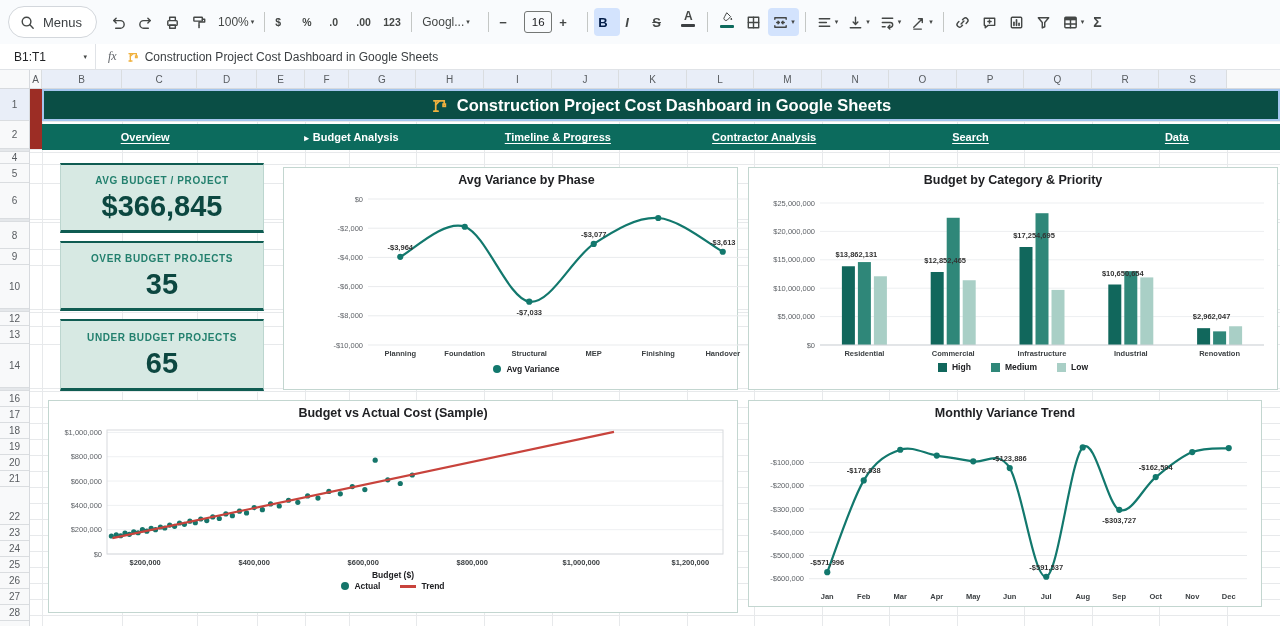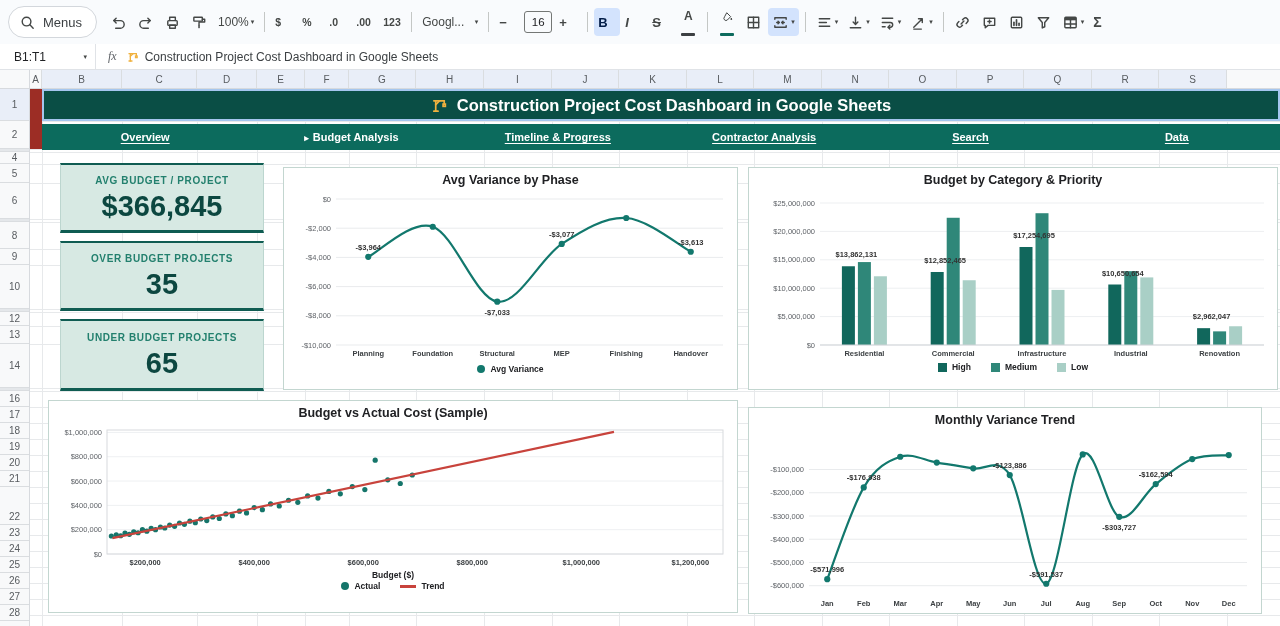--- a/index.html
+++ b/index.html
@@ -1,21 +1,21 @@
 <!DOCTYPE html>
 <html><head>
 <meta charset="utf-8">
 <style>
   html,body{margin:0;padding:0;background:#fff;font-family:"Liberation Sans",sans-serif;}
   .app{width:1280px;height:626px;position:relative;overflow:hidden;background:#fff;font-family:"Liberation Sans",sans-serif;}
 
   
   .toolbar{height:44px;background:#f9fbfd;display:flex;align-items:center;padding:0 8px;gap:1px;box-sizing:border-box;}
   .menus-pill{display:flex;align-items:center;gap:7px;background:#fff;border:1px solid #d3d7dc;border-radius:18px;height:30px;padding:0 14px 0 10px;font-size:13px;color:#3c4043;margin-right:8px;cursor:pointer;}
-  .tbtn{height:28px;min-width:26px;border:none;background:transparent;border-radius:4px;display:flex;align-items:center;justify-content:space-between;color:#444746;font-size:12px;gap:2px;padding:0 4px;cursor:pointer;}
+  .tbtn{height:28px;min-width:26px;border:none;background:transparent;border-radius:4px;display:flex;align-items:center;justify-content:flex-start;color:#444746;font-size:12px;gap:2px;padding:0 4px;cursor:pointer;}
   .tbtn.active{background:#d3e3fd;color:#041e49;}
   .tbtn.colbtn{flex-direction:column;gap:0;padding-top:3px;}
   .tchar{font-size:13px;font-weight:bold;line-height:13px;}
   .tchar.i{font-style:italic;font-weight:bold;}
   .tchar.s{text-decoration:line-through;font-weight:bold;}
   .tchar.small{font-size:10.5px;}
   .cbar{display:block;width:14px;height:3px;border-radius:1px;margin-top:2px;}
   .caret{font-size:7px;color:#444746;line-height:8px;}
   .sep{width:1px;height:20px;background:#c4c7c5;margin:0 5px;flex:0 0 auto;}
   .icon{width:17px;height:17px;stroke:#444746;stroke-width:1.5;fill:none;stroke-linecap:round;stroke-linejoin:round;}
@@ -53,24 +53,24 @@
   .nav-item .lbl{text-decoration:underline;text-underline-offset:2px;}
   .nav-item.current .lbl{text-decoration:none;}
   .nav-item .mark{font-size:9px;margin-right:4px;}
 
   .kpis{position:absolute;left:30px;top:74px;width:204px;}
   .kpi-card{background:#d7e9e3;border:1px solid #bcd6cf;border-top:2px solid #0f5c52;border-bottom:3px solid #0f5c52;box-sizing:border-box;height:70px;margin-bottom:8px;display:flex;flex-direction:column;align-items:center;justify-content:center;gap:5px;cursor:cell;}
   .kpi-label{font-size:10px;font-weight:bold;letter-spacing:.6px;color:#23806e;}
   .kpi-value{font-size:29px;font-weight:bold;color:#0c4740;line-height:30px;}
 
   .chart-card{position:absolute;background:#fff;border:1px solid #c3d6d0;box-sizing:border-box;cursor:pointer;}
-  .cardA{left:253px;top:78px;width:455px;height:223px;}
+  .cardA{left:253px;top:78px;width:455px;height:223px;padding-left:32px;}
   .cardB{left:718px;top:78px;width:530px;height:223px;}
   .cardC{left:18px;top:311px;width:690px;height:213px;}
-  .cardD{left:718px;top:318px;width:514px;height:207px;}
+  .cardD{left:718px;top:311px;width:514px;height:207px;}
   .chart-title{text-align:center;font-weight:bold;font-size:12.5px;color:#202124;padding-top:5px;height:18px;}
   .chart-card svg{display:block;margin:0 auto;}
   svg text{font-family:"Liberation Sans",sans-serif;}
   .chart-legend{display:flex;justify-content:center;align-items:center;gap:20px;font-size:8.5px;font-weight:bold;color:#202124;margin-top:1px;}
   .leg-item{display:flex;align-items:center;gap:5px;}
   .sw{display:inline-block;}
   .sw.dot{width:8px;height:8px;border-radius:50%;}
   .sw.square{width:9px;height:9px;}
   .sw.line{width:16px;height:3px;}
   .chart-xlabel{text-align:center;font-size:8.5px;font-weight:bold;color:#202124;margin-top:0px;}

